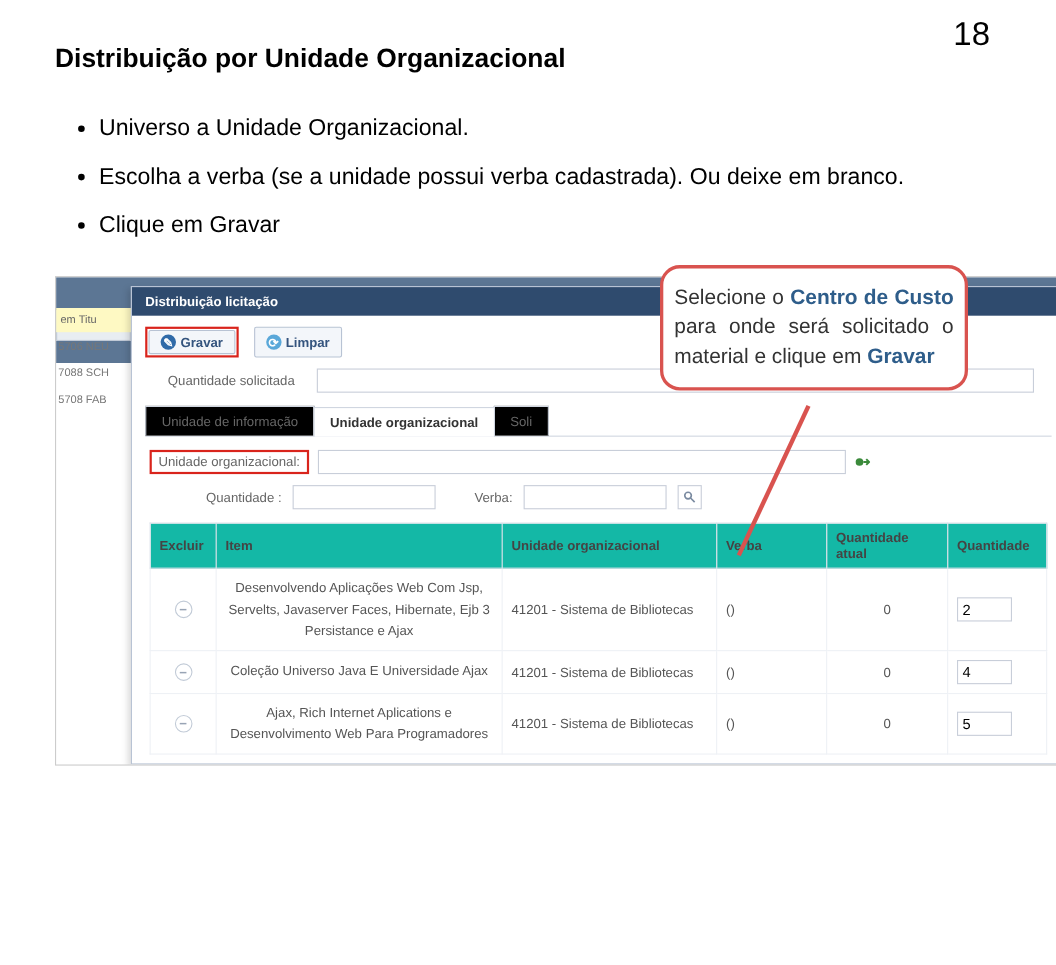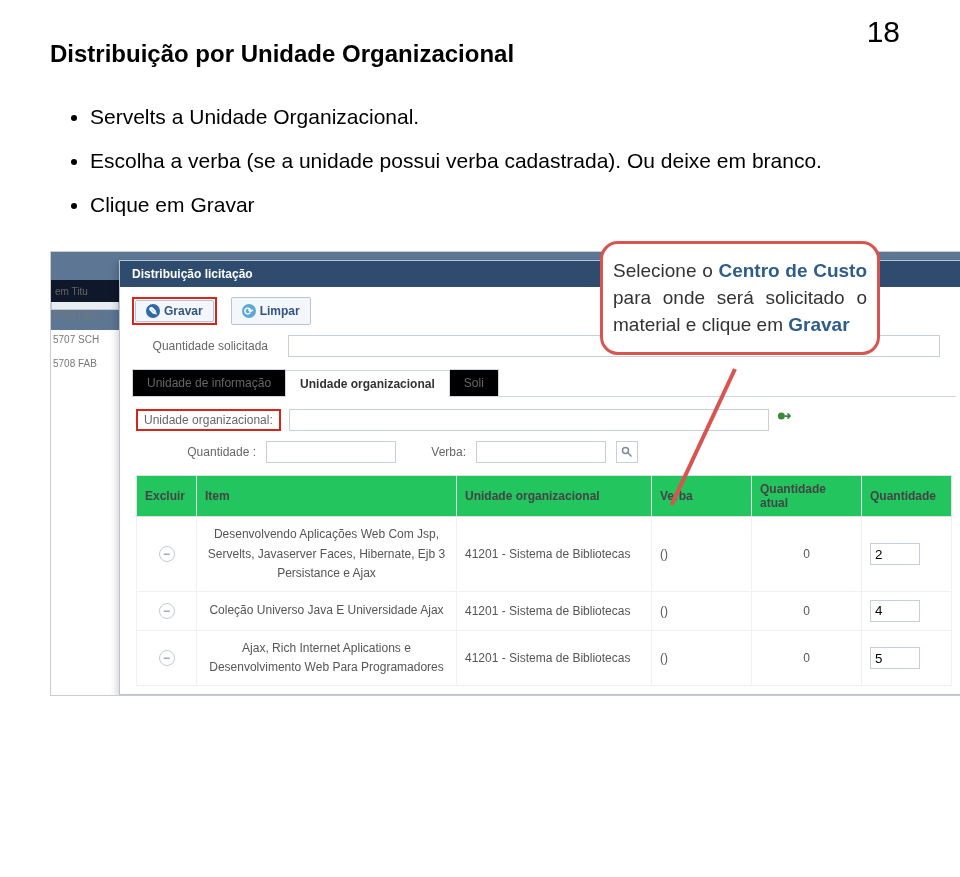--- a/index.html
+++ b/index.html
@@ -23,21 +23,21 @@
     position: absolute; top: 125px; left: 130px; width: 4px; height: 150px;
     background: #d9534f; transform-origin: top center; transform: rotate(25deg);
   }
 
   .shot {
     position: relative; border: 1px solid #ccc; background: #fff;
     width: 920px; height: 445px; overflow: hidden;
   }
   .bg-top { position: absolute; left: 0; top: 0; right: 0; height: 78px; background: #5c7694; }
   .bg-tabs { position: absolute; left: 0; top: 0; width: 68px; height: 28px; background: #e8edf2; border: 1px solid #c0c9d6; font-size: 10px; color: #5c7694; display:flex; align-items:center; justify-content:center;margin-top:30px; }
-  .bg-header-row { position: absolute; left: 0; top: 28px; width: 68px; height: 22px; background: #0f172a; font-size: 10px; color: #666; display:flex; align-items:center; padding-left:4px; }
+  .bg-header-row { position: absolute; left: 0; top: 28px; width: 68px; height: 22px; background: #fef9c3; font-size: 10px; color: #666; display:flex; align-items:center; padding-left:4px; }
   .bg-row { position: absolute; left: 0; width: 68px; height: 22px; font-size: 10px; color: #777; display:flex; align-items:center; padding-left:2px; }
 
   .modal {
     position: absolute; left: 68px; top: 8px; right: 0; bottom: 0;
     background: #fff; border: 1px solid #b8c3d4; box-shadow: -3px 3px 6px rgba(0,0,0,0.15);
   }
   .modal-title {
     background: #2f4b6e; color: #fff; font-size: 12px; font-weight: bold;
     padding: 6px 12px;
   }
@@ -57,66 +57,66 @@
   .formlabel { width: 120px; text-align: right; color: #666; font-size: 12px; }
   .forminput { border: 1px solid #c8ced9; height: 22px; background:#fff; }
   .forminput.wide { flex: 1; min-width: 500px; }
 
   .tabs { display:flex; border-bottom: 1px solid #d0d6e0; margin-top: 4px; }
   .tabs .tab { padding: 6px 14px; font-size: 12px; color: #666; background:#000000; border:1px solid #d0d6e0; border-bottom:none; margin-right:-1px; }
   .tabs .tab.active { background:#fff; font-weight: bold; color:#333; position:relative; top:1px; }
 
   .tabpane { padding: 12px 4px; }
   .red-label { border: 2px solid #d9241c; padding: 2px 6px; display:inline-block; color:#666; font-size:12px; text-align:right; }
-  .uo-row { display:flex; gap:8px; }
+  .uo-row { display:flex; align-items:center; gap:8px; }
   .uo-input { border:1px solid #c8ced9; height:22px; width: 480px; background:#fff; }
   .arrow-ic { width:14px; height:14px; }
 
   .qvrow { display:flex; align-items:center; gap:10px; margin-top: 10px; }
   .qvrow .lbl { width: 120px; text-align:right; color:#666; font-size:12px; }
   .qvrow input { border:1px solid #c8ced9; height:22px; width:130px; }
   .search-ic { border:1px solid #c8ced9; width:22px; height:22px; display:inline-flex; align-items:center; justify-content:center; background:#fff; }
 
   table.grid { width: 100%; border-collapse: collapse; margin-top: 12px; font-size: 12px; color:#555; }
-  table.grid th { background:#22c55e; border:1px solid #dde2ea; padding:6px 8px; font-weight:bold; text-align:left; color:#444; }
+  table.grid th { background:#14b8a6; border:1px solid #dde2ea; padding:6px 8px; font-weight:bold; text-align:left; color:#444; }
   table.grid td { border:1px solid #eef1f5; padding:8px; vertical-align: middle; }
   .del-ic { width:16px; height:16px; border-radius:50%; border:1px solid #c2cbd7; background:#fff; display:inline-flex; align-items:center; justify-content:center; color:#98a4b5; font-weight:bold; font-size:12px; }
   .qty-input { border:1px solid #c8ced9; height:22px; width:50px; text-align:left; padding-left:4px; }
   .txt-center { text-align:center; }
   .item-col { text-align:center; line-height:1.6; }
 </style>
 </head>
 <body>
 
 <div class="page">
   <div class="page-num">18</div>
   <h1>Distribuição por Unidade Organizacional</h1>
 
   <ul class="instructions">
     <li>
-      <span>Servelts a </span><span class="bold">Unidade Organizacional.</span>
+      <span>Universo a </span><span class="bold">Unidade Organizacional.</span>
     </li>
     <li>Escolha a verba (se a unidade possui verba cadastrada). Ou deixe em branco.</li>
     <li>
       <span>Clique em </span><span class="bold">Gravar</span>
     </li>
   </ul>
 
   <div class="screenshot-wrap">
     <div class="callout">
       <span>Selecione o </span><b>Centro de Custo</b><span> para onde será solicitado o material e clique em </span><b>Gravar</b>
       <div class="callout-pointer"></div>
     </div>
 
     <div class="shot">
       <div class="bg-top"></div>
       <div class="bg-tabs">ições    P</div>
       <div class="bg-header-row" style="top:28px">em    Titu</div>
       <div class="bg-row" style="top:52px">5706   NEU</div>
-      <div class="bg-row" style="top:76px">5707   SCH</div>
+      <div class="bg-row" style="top:76px">7088   SCH</div>
       <div class="bg-row" style="top:100px">5708   FAB</div>
 
       <div class="modal">
         <div class="modal-title">Distribuição licitação</div>
         <div class="modal-body">
           <div class="btnrow">
             <span class="red-box">
               <span class="appbtn">
                 <span class="ic ic-save">✎</span>
                 <span>Gravar</span>

